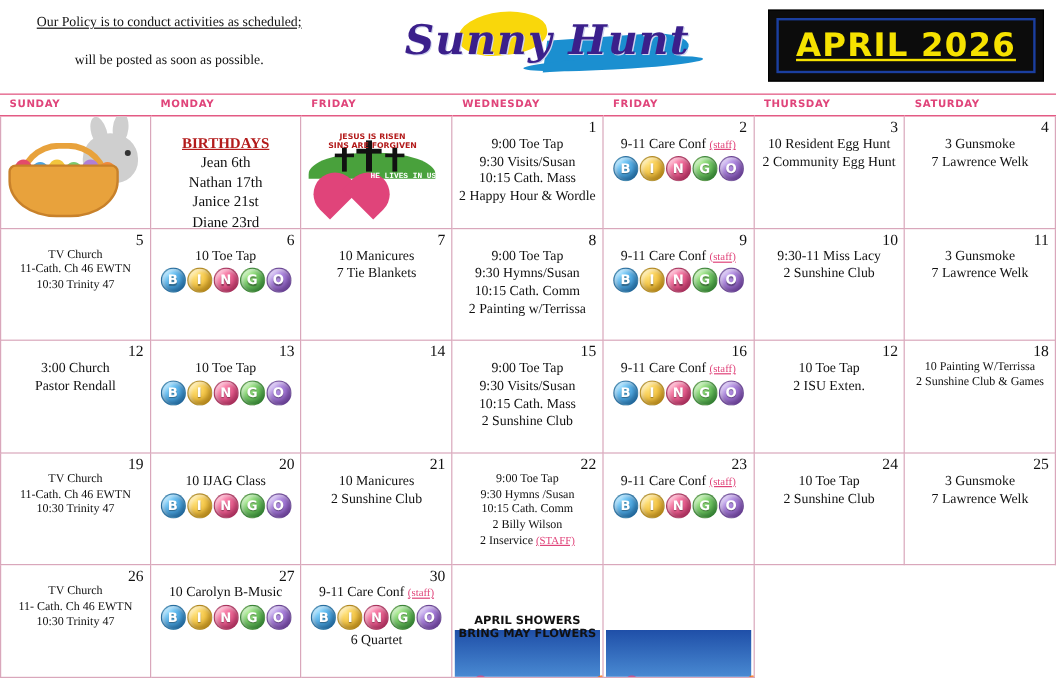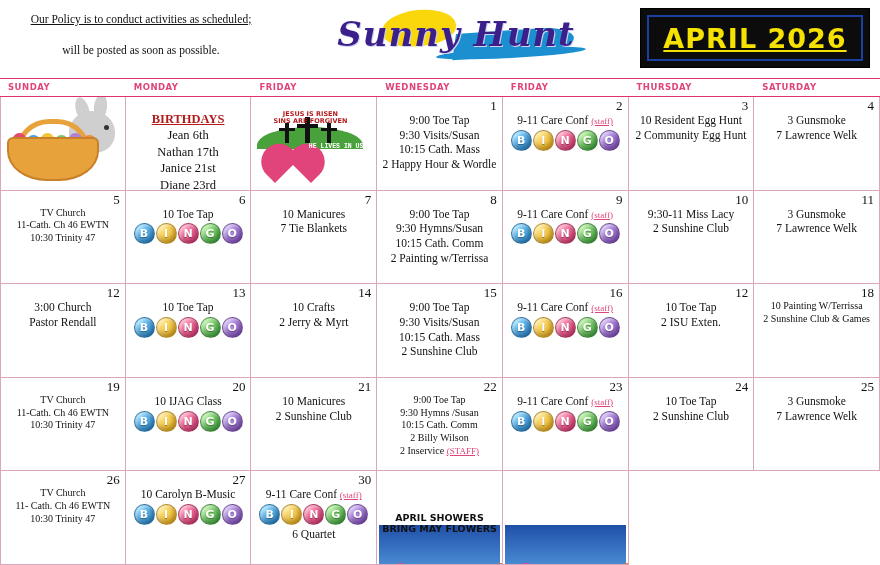--- a/index.html
+++ b/index.html
@@ -440,24 +440,20 @@
         <div class="bingo">
           <div class="ball b">B</div>
           <div class="ball i">I</div>
           <div class="ball n">N</div>
           <div class="ball g">G</div>
           <div class="ball o">O</div>
         </div>
       </div>
       <div class="cell">
         <div class="daynum">14</div>
-        <div class="events">
-          <div class="ev">10 Crafts</div>
-          <div class="ev">2 Jerry &amp; Myrt</div>
-        </div>
       </div>
       <div class="cell">
         <div class="daynum">15</div>
         <div class="events">
           <div class="ev">9:00 Toe Tap</div>
           <div class="ev">9:30 Visits/Susan</div>
           <div class="ev">10:15 Cath. Mass</div>
           <div class="ev">2 Sunshine Club</div>
         </div>
       </div>

